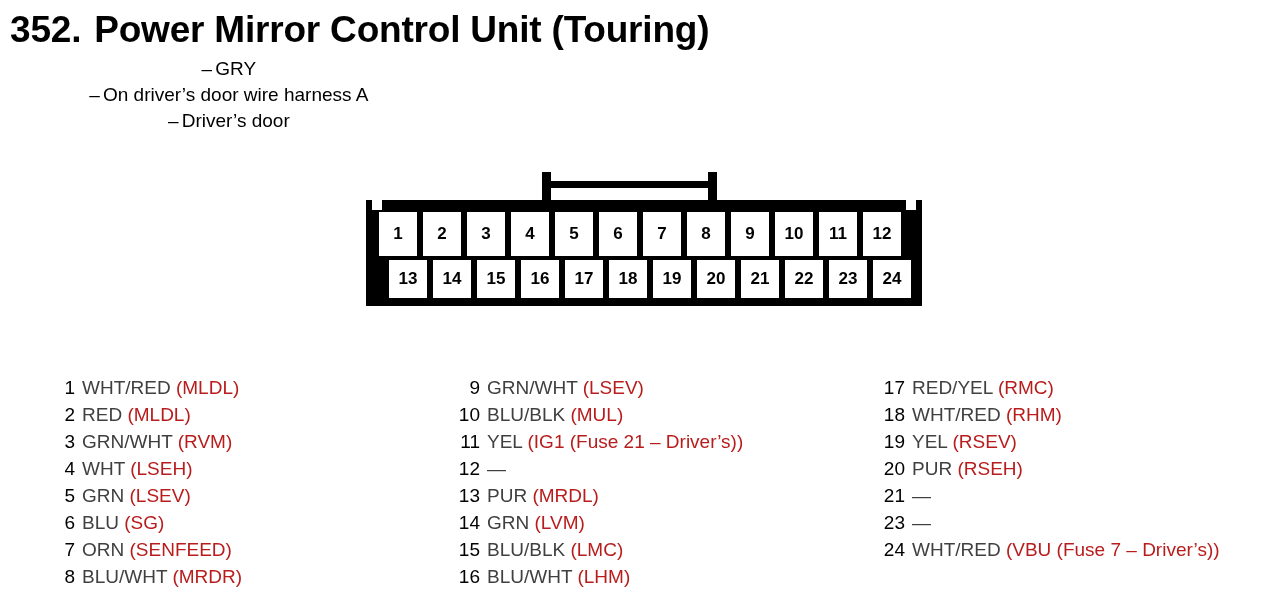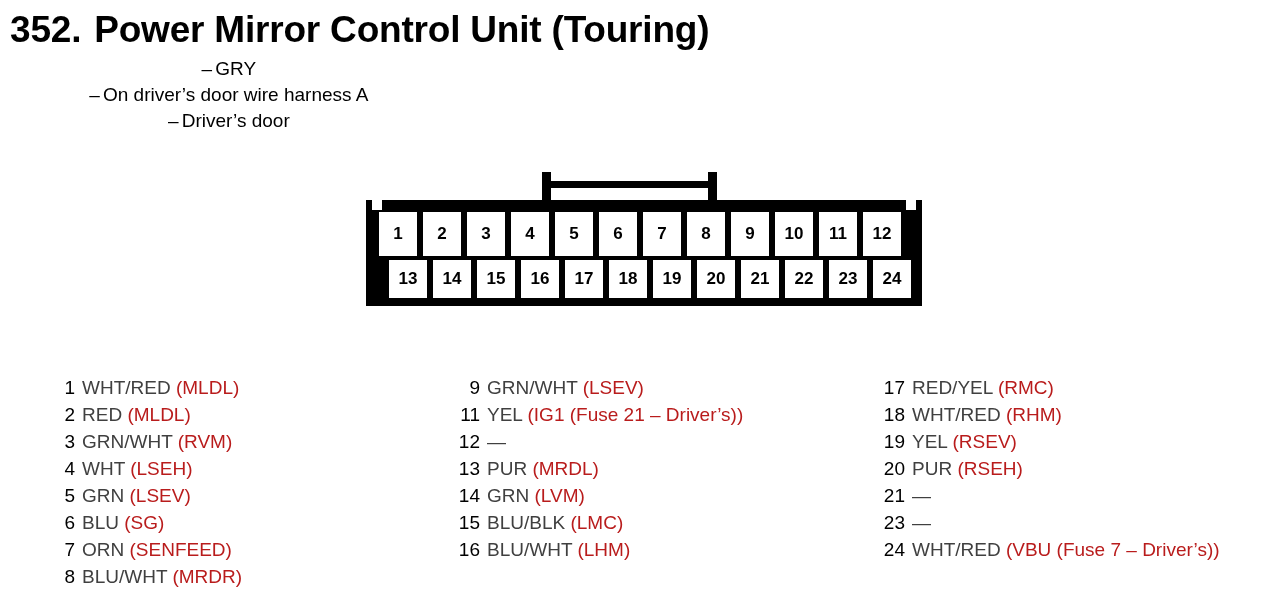--- a/index.html
+++ b/index.html
@@ -199,20 +199,21 @@
     <div class="pin-line"><span class="pin-no">2</span><span class="wire">RED</span> <span class="sig">(MLDL)</span></div>
     <div class="pin-line"><span class="pin-no">3</span><span class="wire">GRN/WHT</span> <span class="sig">(RVM)</span></div>
     <div class="pin-line"><span class="pin-no">4</span><span class="wire">WHT</span> <span class="sig">(LSEH)</span></div>
     <div class="pin-line"><span class="pin-no">5</span><span class="wire">GRN</span> <span class="sig">(LSEV)</span></div>
     <div class="pin-line"><span class="pin-no">6</span><span class="wire">BLU</span> <span class="sig">(SG)</span></div>
     <div class="pin-line"><span class="pin-no">7</span><span class="wire">ORN</span> <span class="sig">(SENFEED)</span></div>
     <div class="pin-line"><span class="pin-no">8</span><span class="wire">BLU/WHT</span> <span class="sig">(MRDR)</span></div>
   </div>
 <div class="pin-column" id="pin-column-2">
     <div class="pin-line"><span class="pin-no">9</span><span class="wire">GRN/WHT</span> <span class="sig">(LSEV)</span></div>
+    <div class="pin-line"><span class="pin-no">10</span><span class="wire">BLU/BLK</span> <span class="sig">(MUL)</span></div>
     <div class="pin-line"><span class="pin-no">11</span><span class="wire">YEL</span> <span class="sig">(IG1 (Fuse 21 – Driver’s))</span></div>
     <div class="pin-line"><span class="pin-no">12</span><span class="wire">—</span></div>
     <div class="pin-line"><span class="pin-no">13</span><span class="wire">PUR</span> <span class="sig">(MRDL)</span></div>
     <div class="pin-line"><span class="pin-no">14</span><span class="wire">GRN</span> <span class="sig">(LVM)</span></div>
     <div class="pin-line"><span class="pin-no">15</span><span class="wire">BLU/BLK</span> <span class="sig">(LMC)</span></div>
     <div class="pin-line"><span class="pin-no">16</span><span class="wire">BLU/WHT</span> <span class="sig">(LHM)</span></div>
   </div>
 <div class="pin-column" id="pin-column-3">
     <div class="pin-line"><span class="pin-no">17</span><span class="wire">RED/YEL</span> <span class="sig">(RMC)</span></div>
     <div class="pin-line"><span class="pin-no">18</span><span class="wire">WHT/RED</span> <span class="sig">(RHM)</span></div>

